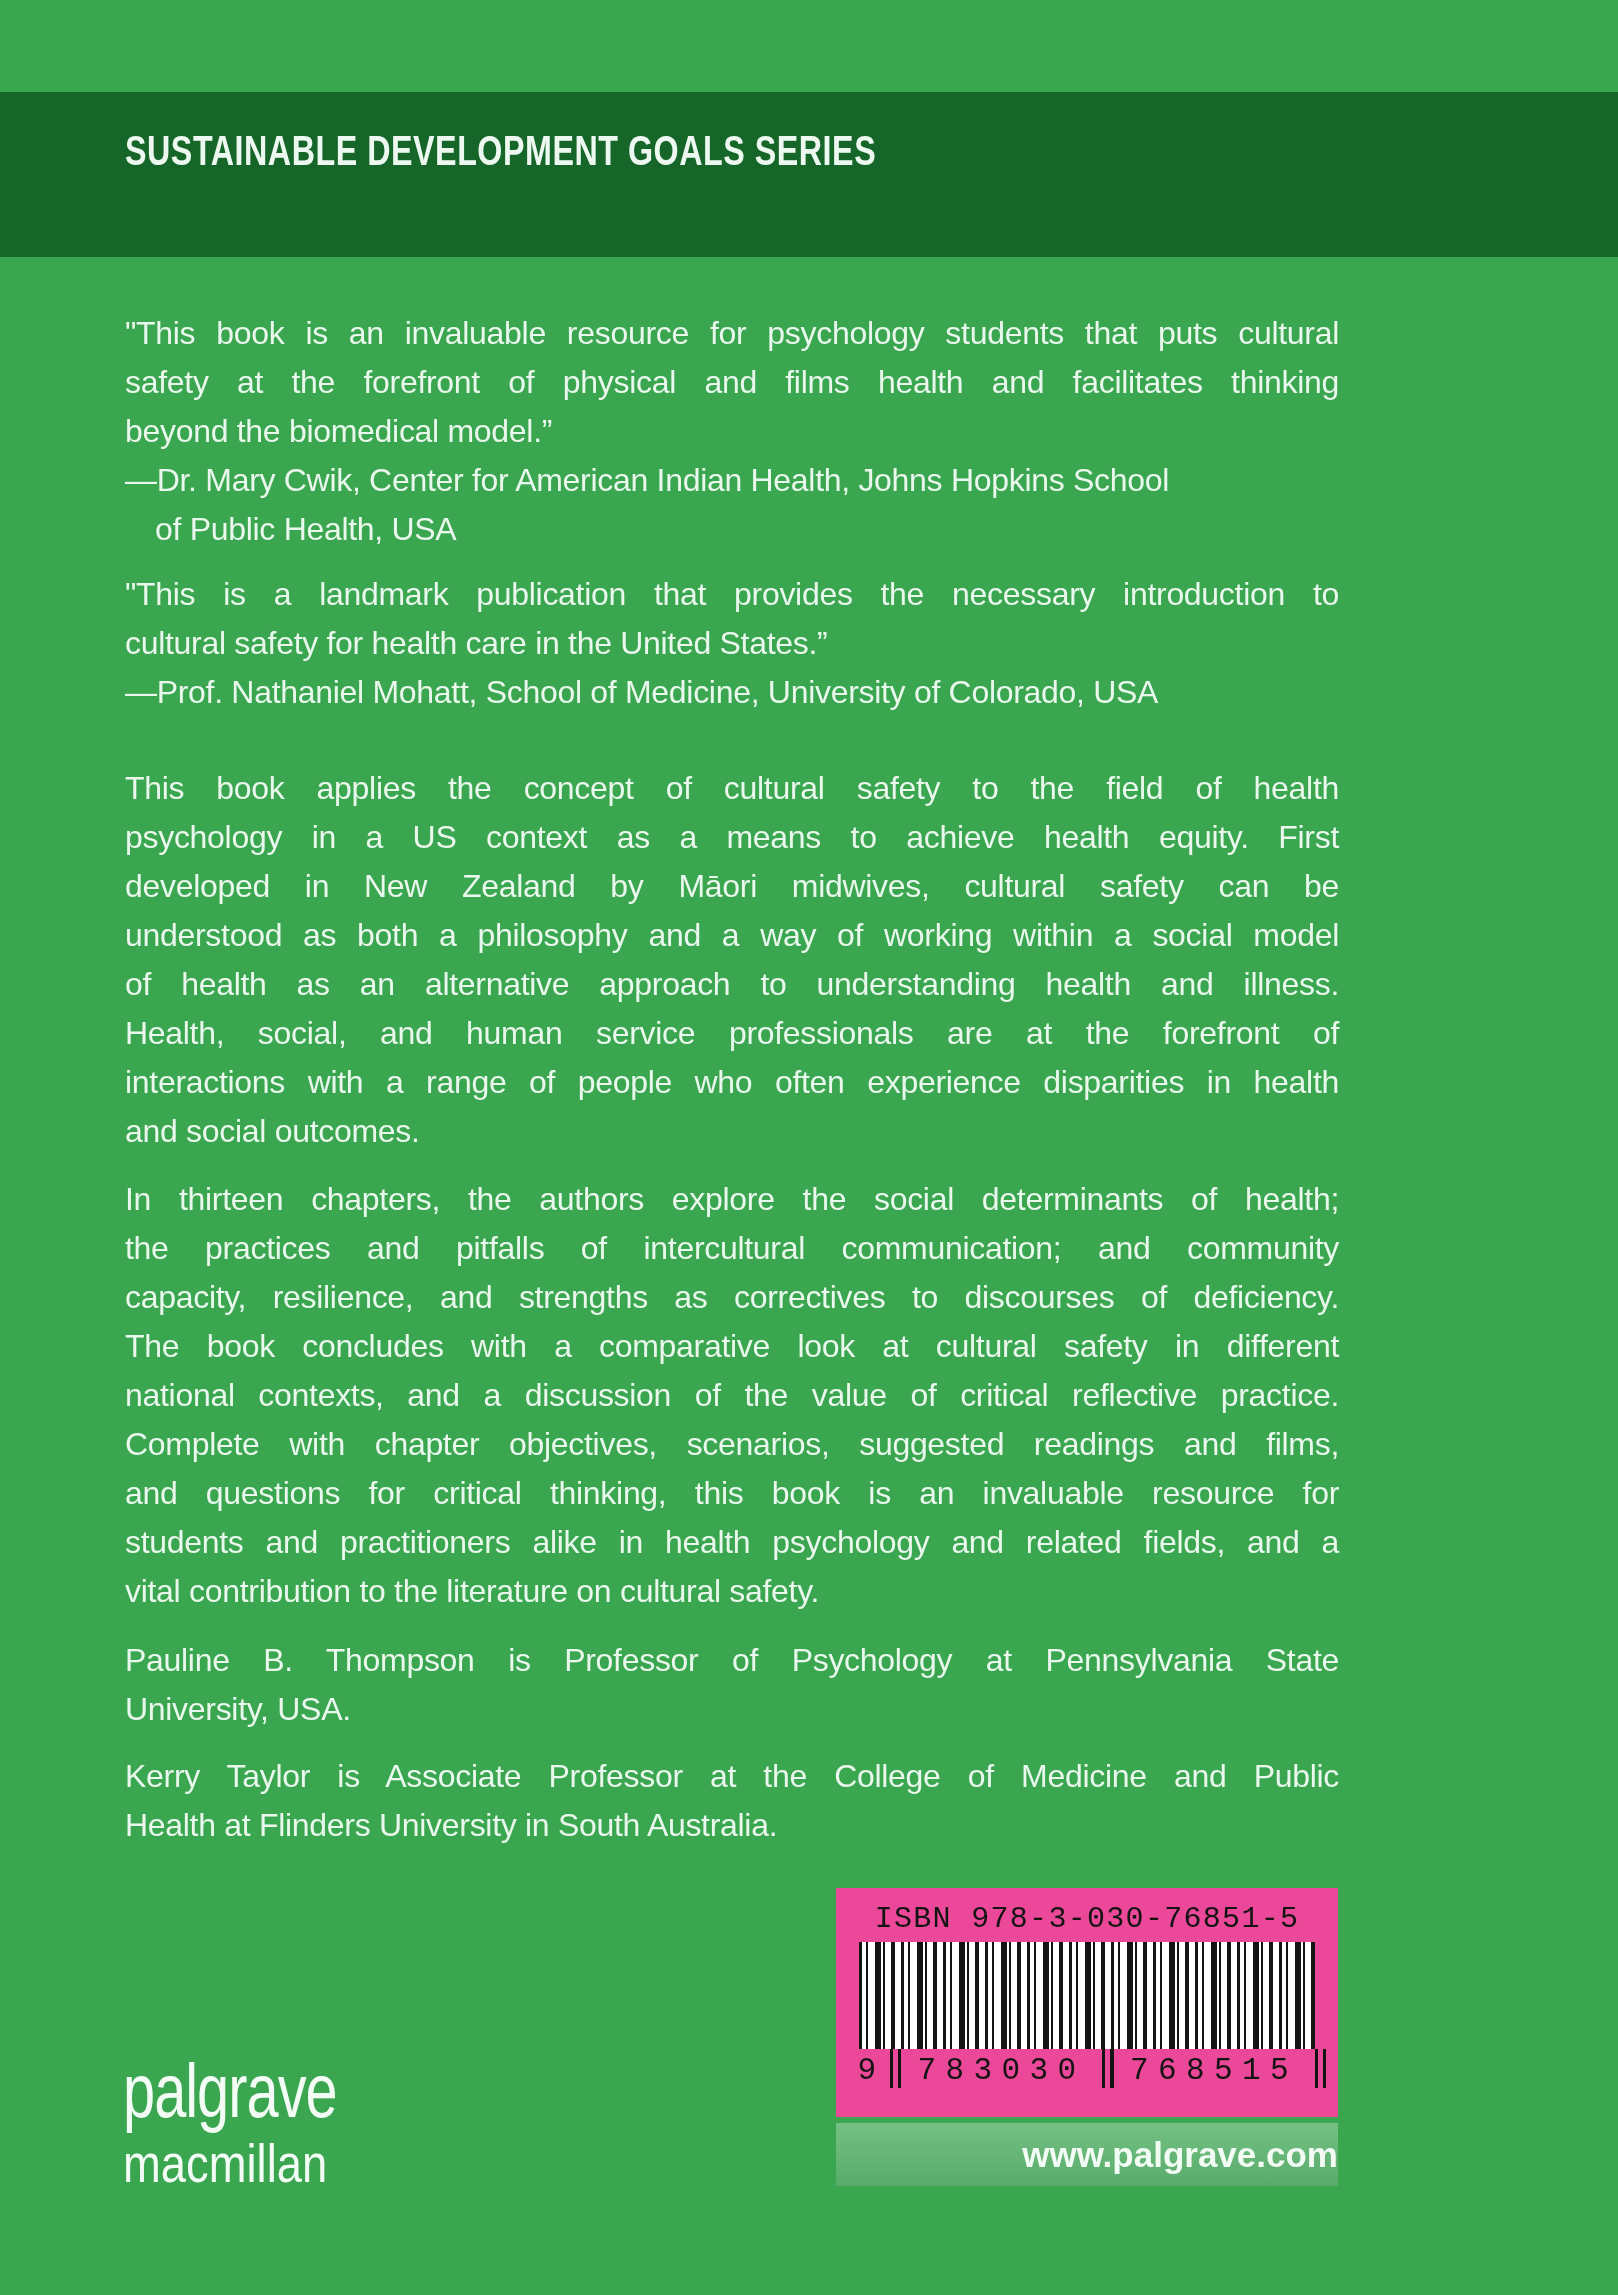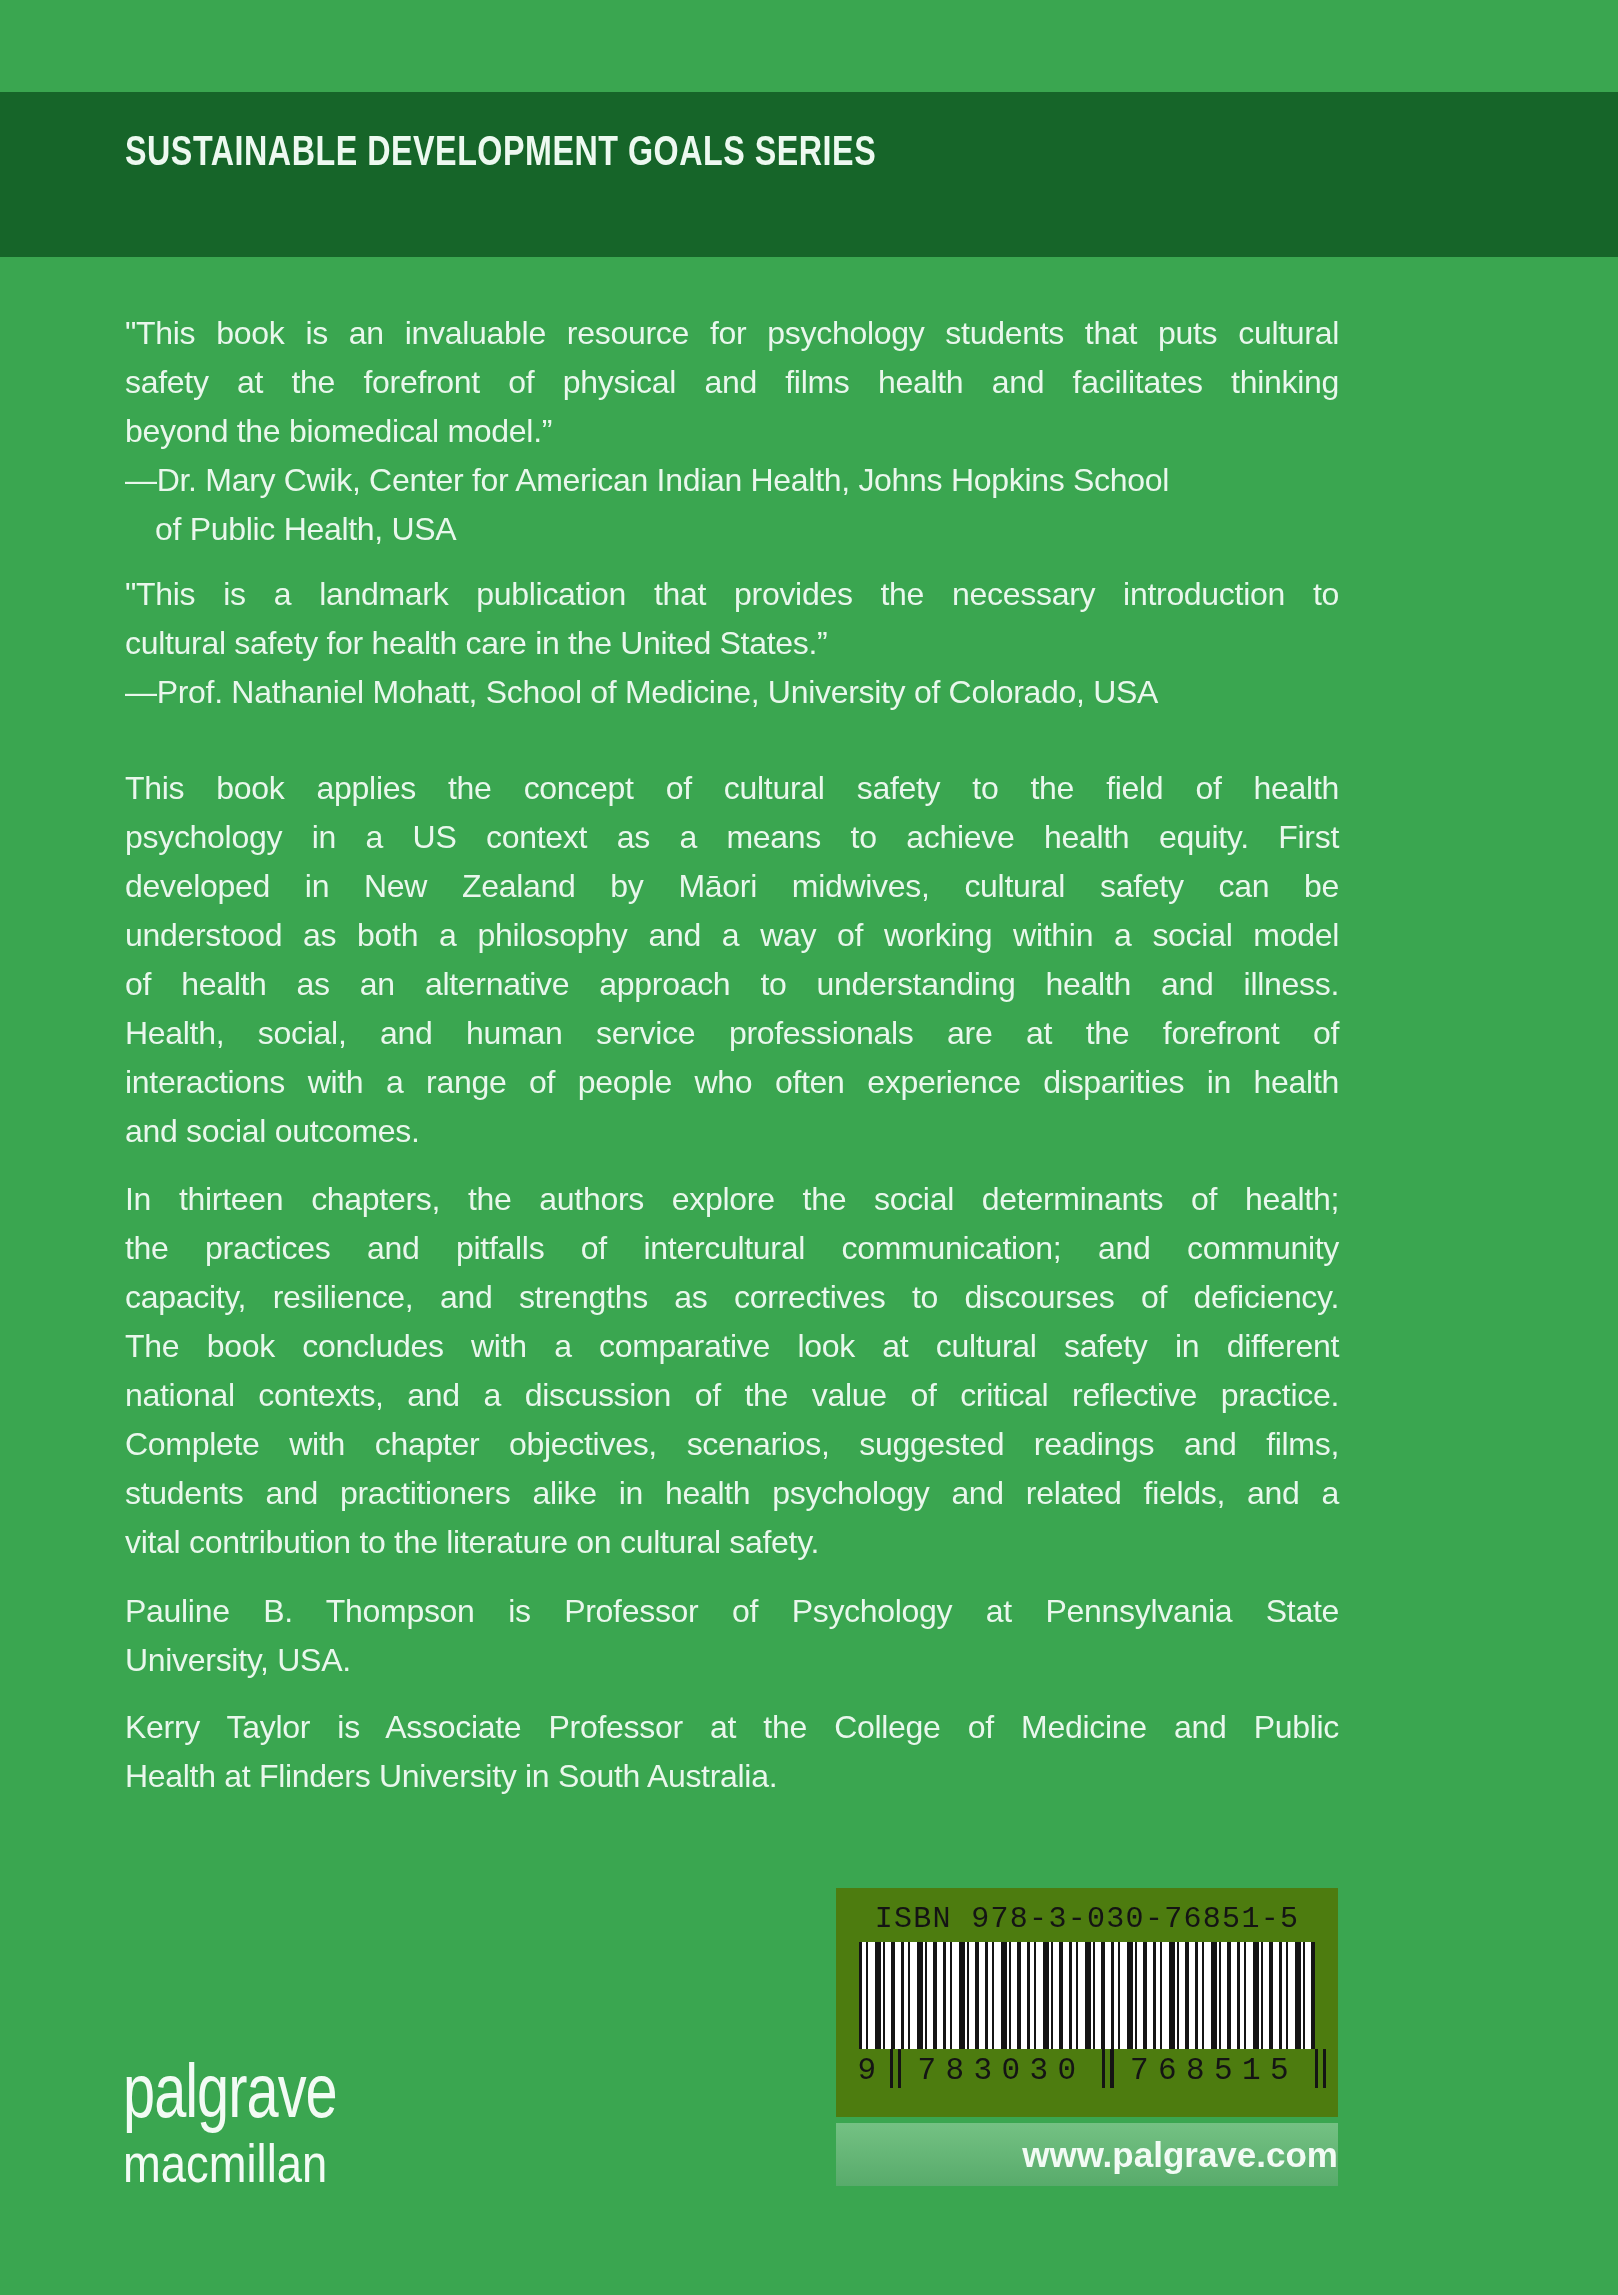--- a/index.html
+++ b/index.html
@@ -46,21 +46,21 @@
     font-size:76px; letter-spacing:-1.3px; white-space:nowrap;
     transform:scaleX(0.76); transform-origin:left top; display:block;
   }
   .logo-macmillan {
     font-size:54px; margin-top:6.7px; letter-spacing:0px; white-space:nowrap;
     transform:scaleX(0.84); transform-origin:left top; display:block;
   }
   
   .barcode-panel {
     position:absolute; left:836px; top:1888px; width:502px; height:229px;
-    background:#4d7c0f; color:#141414;
+    background:#ec4899; color:#141414;
   }
   .isbn {
     margin-top:13.5px; text-align:center;
     font-family:"Liberation Mono", monospace;
     font-size:30px; letter-spacing:1.3px; white-space:nowrap;
   }
   .bars {
     height:107px; margin:6.7px 23px 0 23px;
     background:repeating-linear-gradient(90deg,
       #141414 0 3.4px,  #ffffff 3.4px 6.7px,
@@ -129,20 +129,21 @@
       <div class="line">and social outcomes.</div>
     </div>
 
     <div class="p2">
       <div class="line j">In thirteen chapters, the authors explore the social determinants of health;</div>
       <div class="line j">the practices and pitfalls of intercultural communication; and community</div>
       <div class="line j">capacity, resilience, and strengths as correctives to discourses of deficiency.</div>
       <div class="line j">The book concludes with a comparative look at cultural safety in different</div>
       <div class="line j">national contexts, and a discussion of the value of critical reflective practice.</div>
       <div class="line j">Complete with chapter objectives, scenarios, suggested readings and films,</div>
+      <div class="line j">and questions for critical thinking, this book is an invaluable resource for</div>
       <div class="line j">students and practitioners alike in health psychology and related fields, and a</div>
       <div class="line">vital contribution to the literature on cultural safety.</div>
     </div>
 
     <div class="bio1">
       <div class="line j"><span class="b">Pauline B. Thompson</span><span> is Professor of Psychology at Pennsylvania State</span></div>
       <div class="line">University, USA.</div>
     </div>
 
     <div class="bio2">

